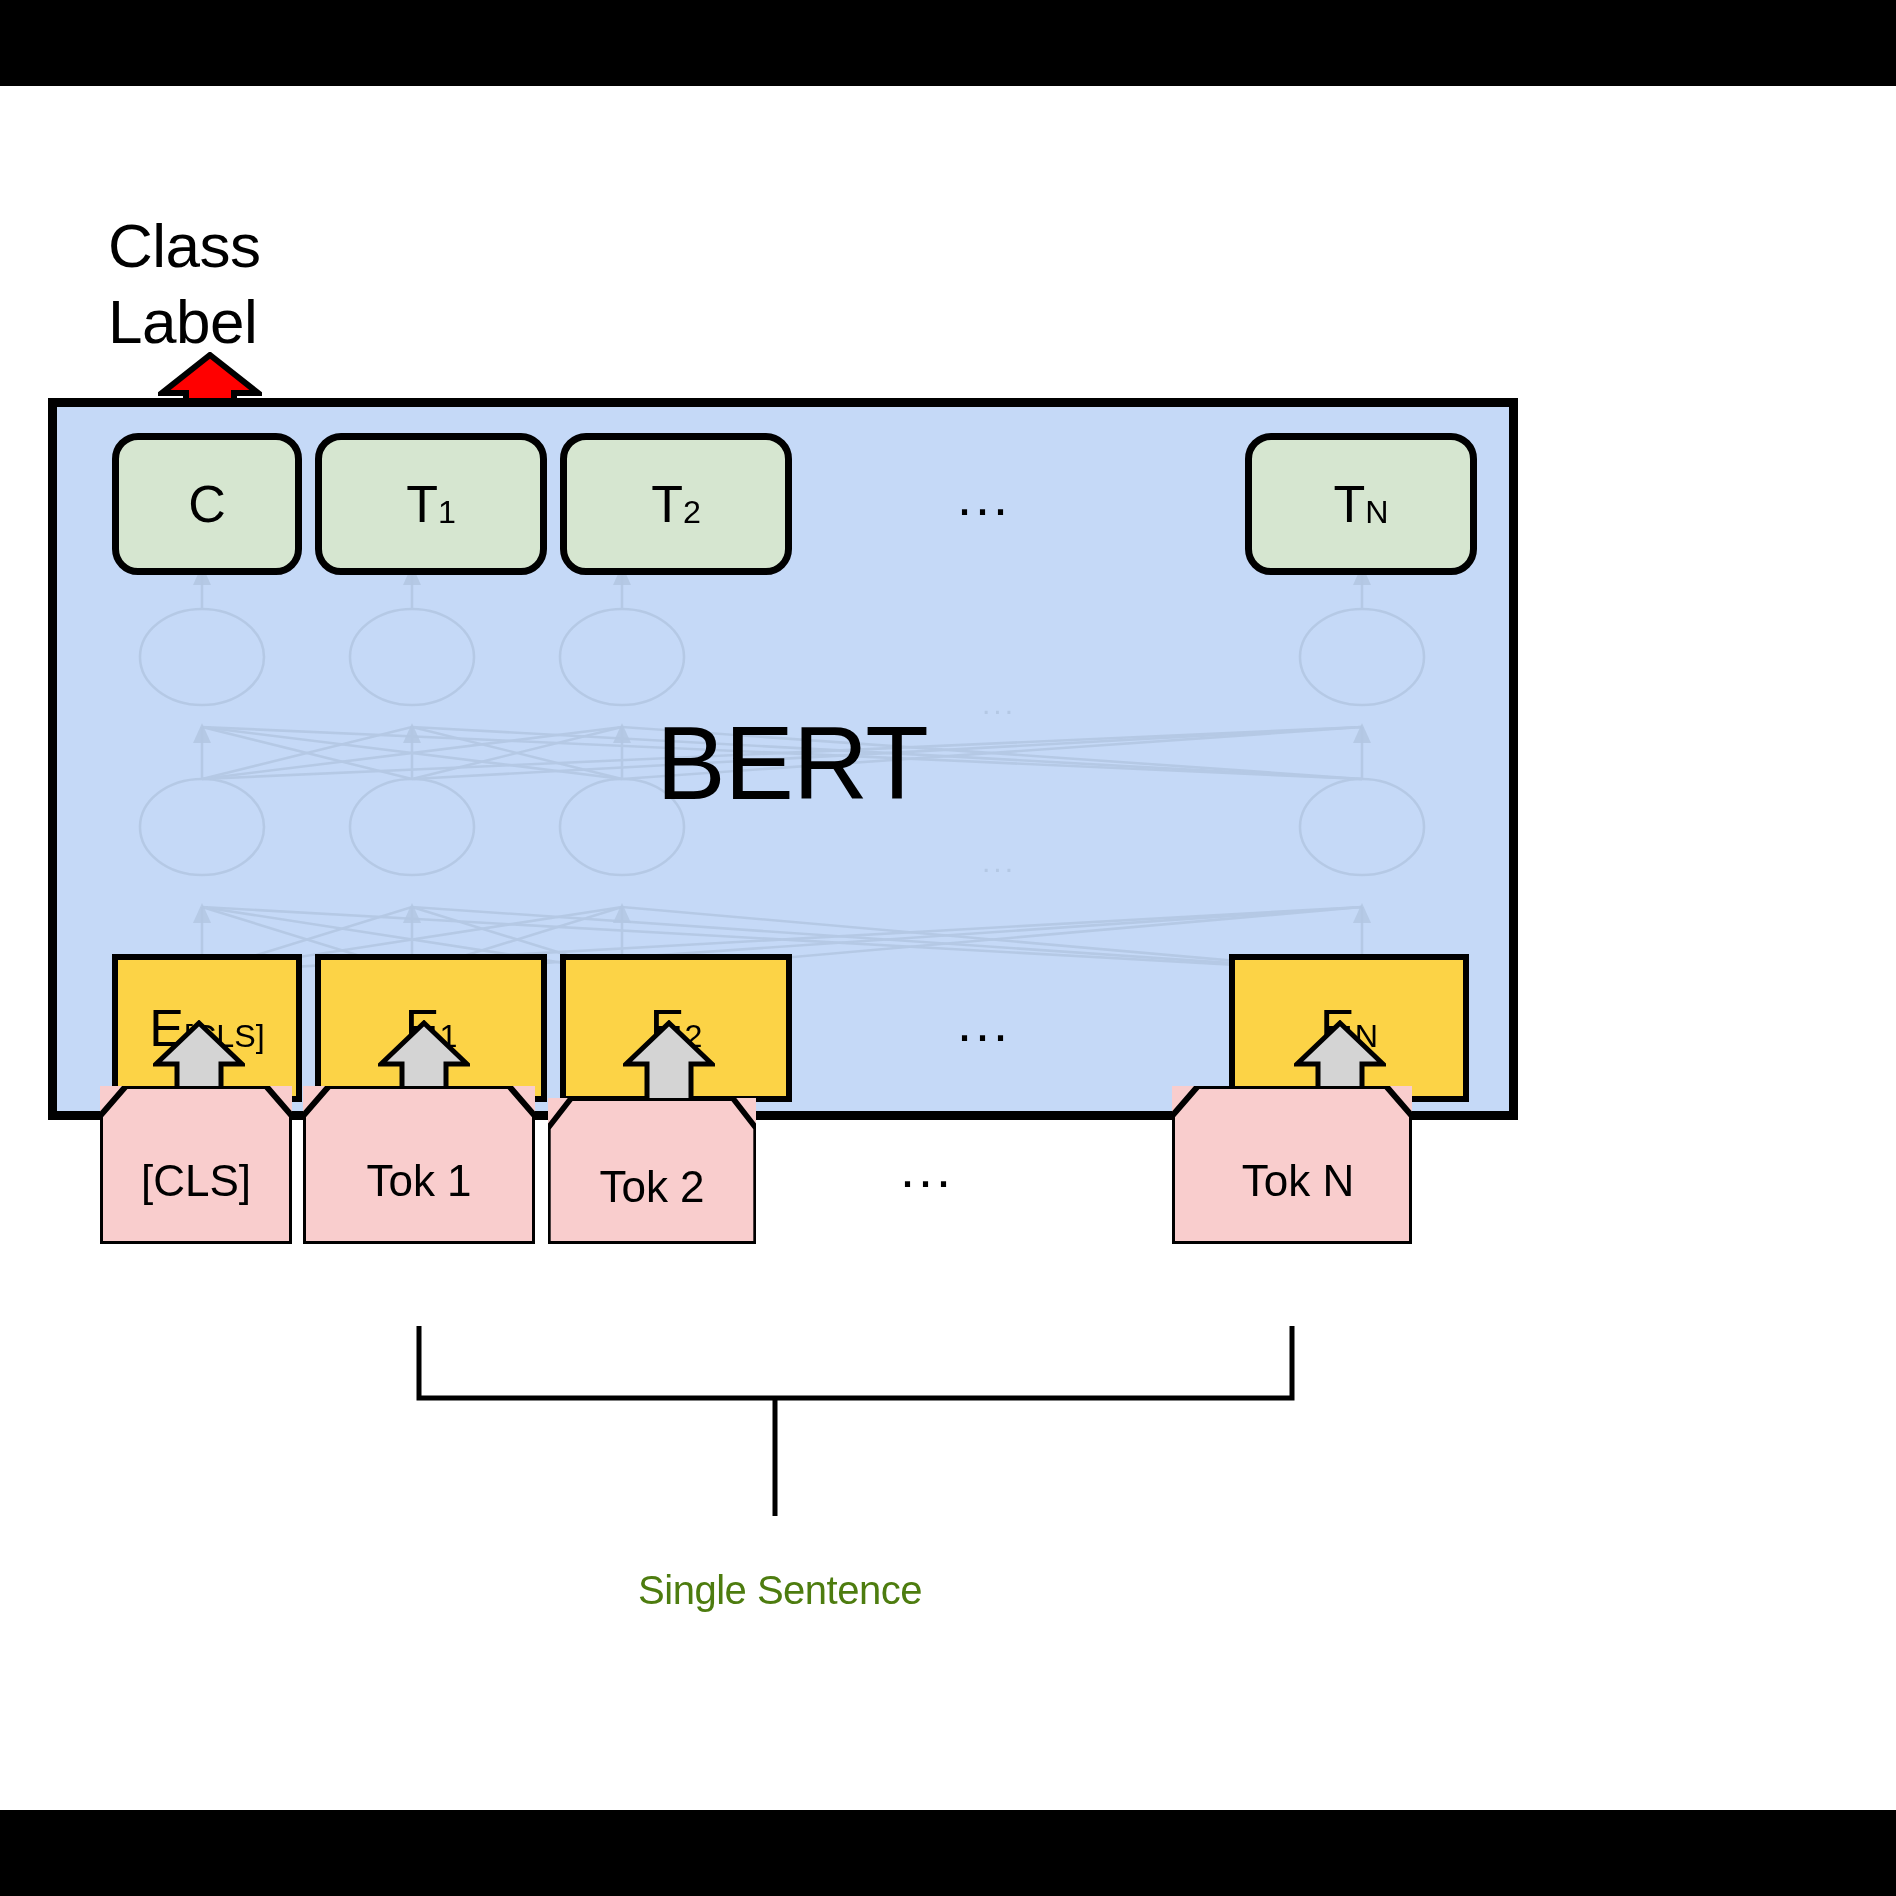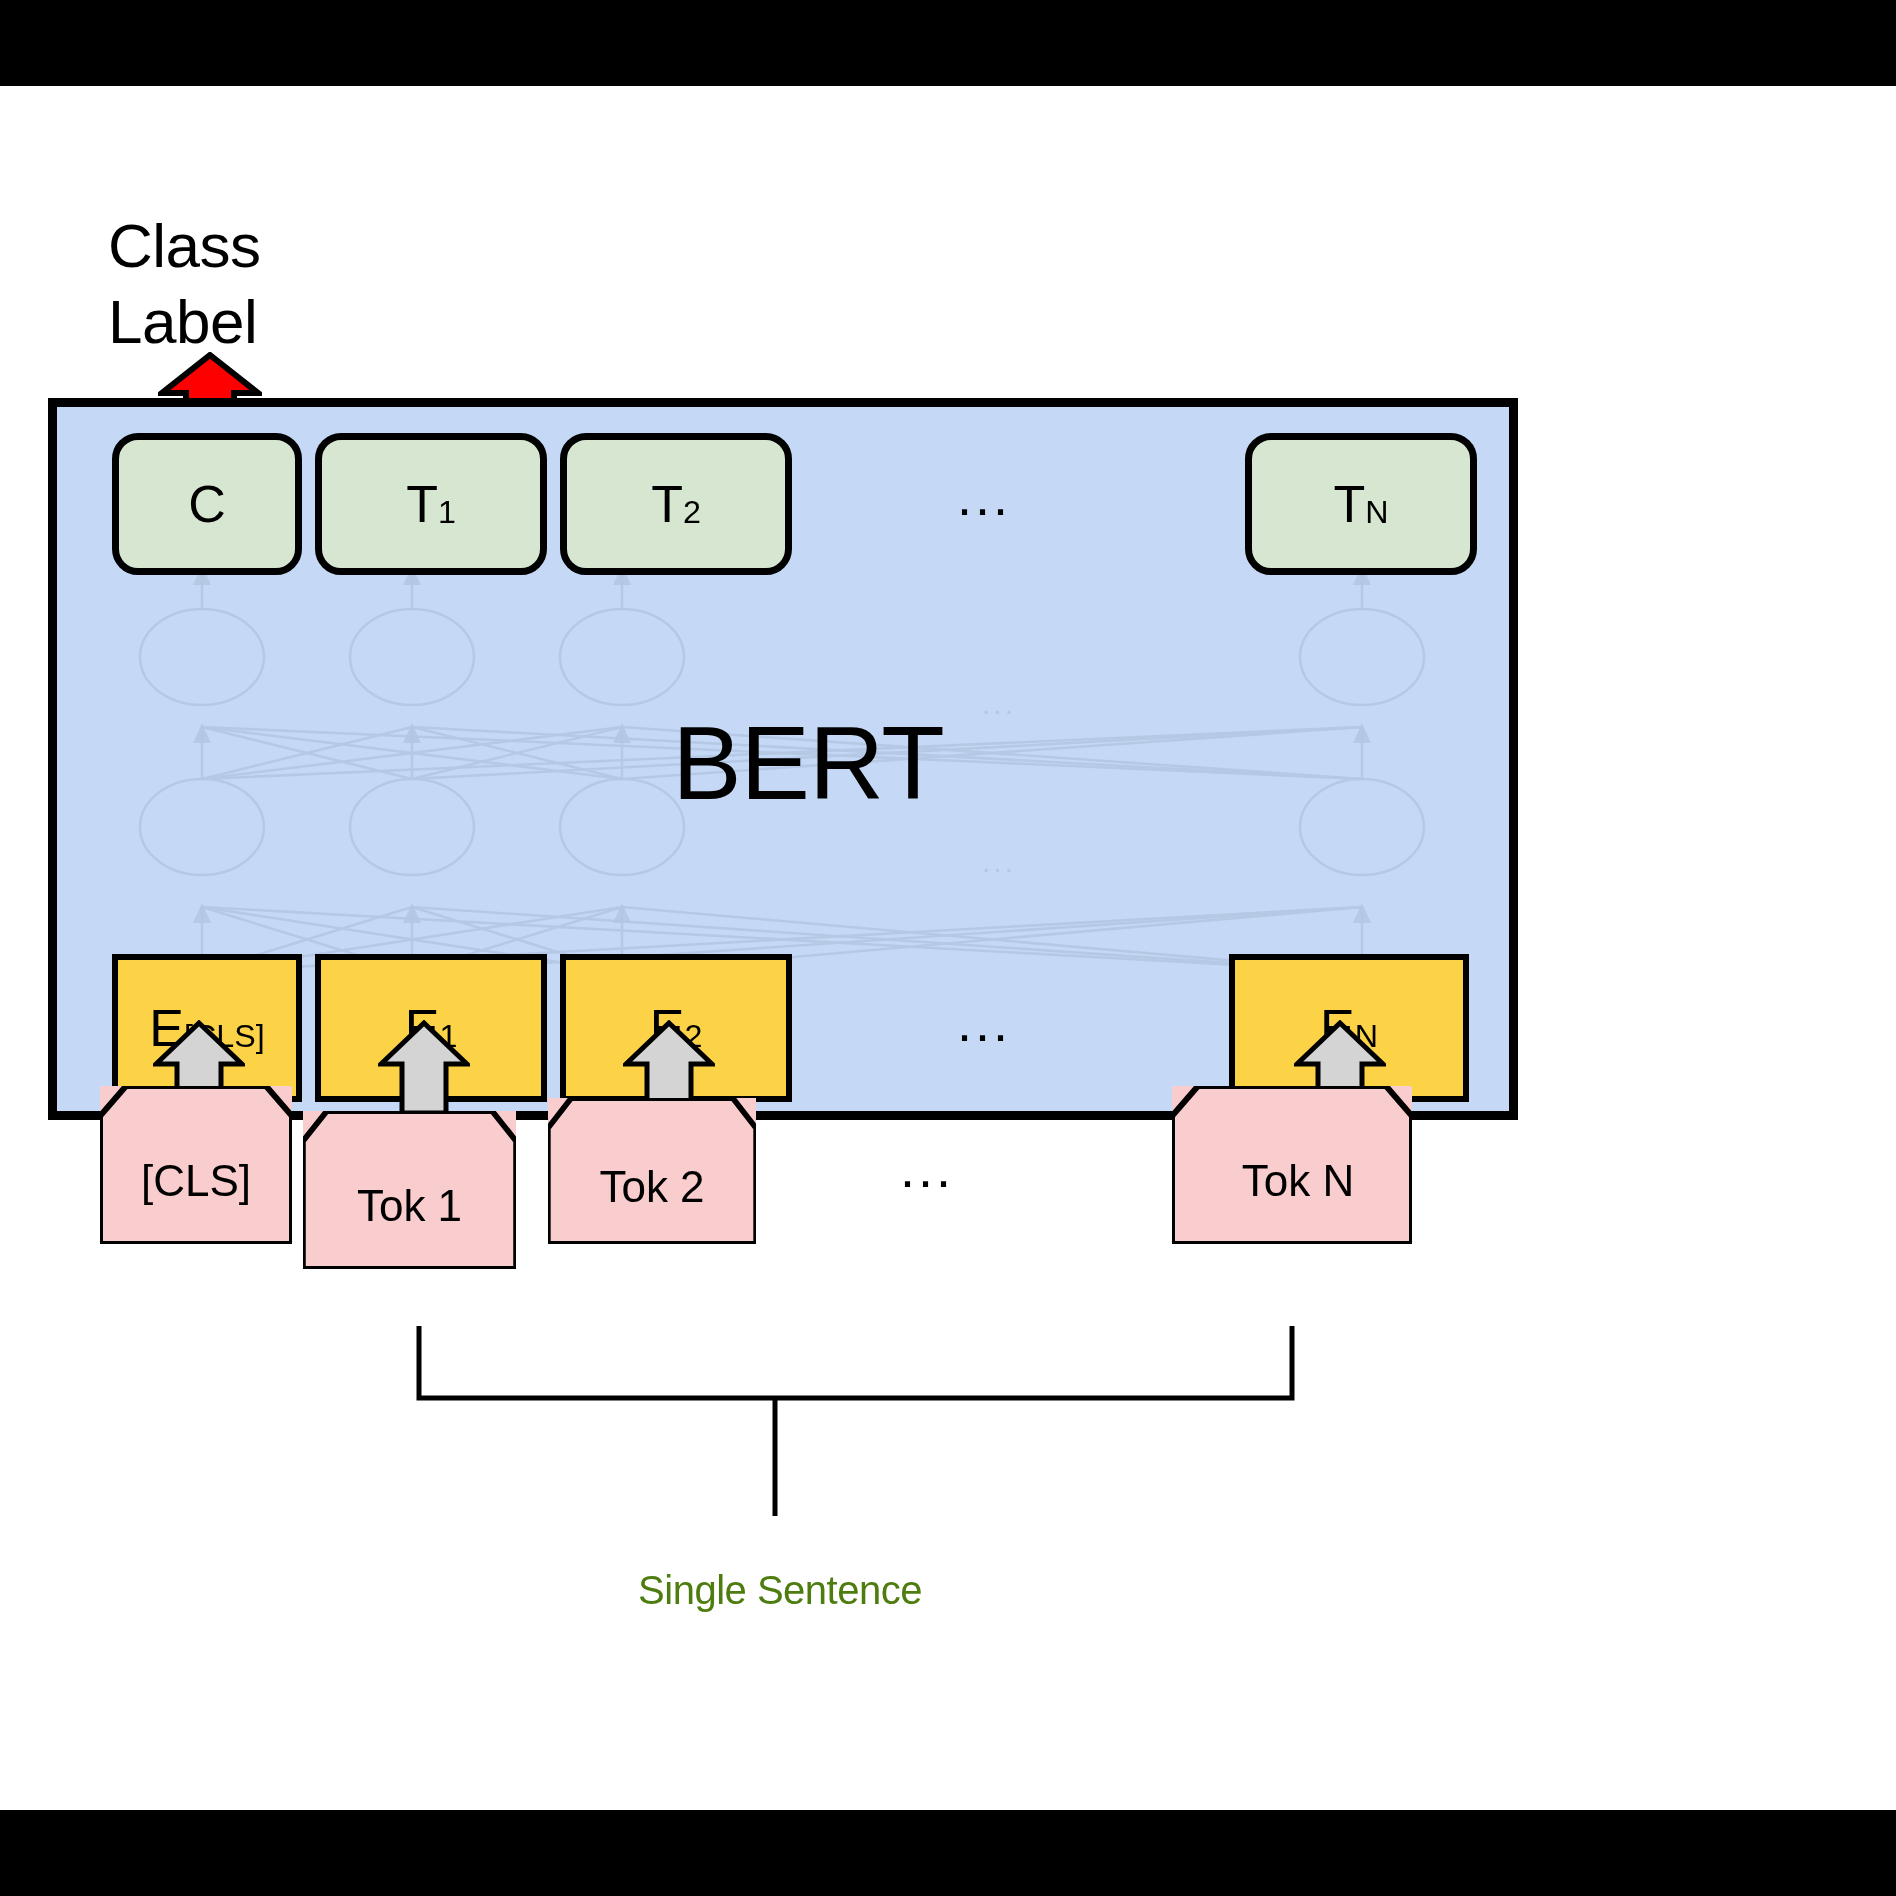--- a/index.html
+++ b/index.html
@@ -80,21 +80,20 @@
   .bert-title {
     position: absolute;
     left: 0;
     top: 297px;
     width: 1470px;
     text-align: center;
     font-size: 104px;
     color: #000000;
     letter-spacing: -1px;
     pointer-events: none;
-    margin-left: 16px;
   }
 
   
   .net-layer {
     position: absolute;
     left: 0; top: 0;
     width: 1470px; height: 722px;
     opacity: 1;
     pointer-events: none;
   }
@@ -347,21 +346,21 @@
       <polygon points="46,3 89,44 68,44 68,93 24,93 24,44 3,44" fill="#d4d4d4" stroke="#000000" stroke-width="5"></polygon>
     </svg>
 
     <div class="tok-pink" style="left:100px; top:1000px; width:192px; height:158px;">
       <svg class="pink-shape" viewBox="0 0 192 158" preserveAspectRatio="none">
         <polygon points="0,30 26,0 166,0 192,30 192,158 0,158" fill="#f9cdcd" stroke="#000000" stroke-width="6"></polygon>
       </svg>
       <span class="pink-text">[CLS]</span>
     </div>
 
-    <div class="tok-pink" style="left:303px; top:1000px; width:213px; height:158px;margin-top:25px;">
+    <div class="tok-pink" style="left:303px; top:1000px; width:232px; height:158px;">
       <svg class="pink-shape" viewBox="0 0 232 158" preserveAspectRatio="none">
         <polygon points="0,30 26,0 206,0 232,30 232,158 0,158" fill="#f9cdcd" stroke="#000000" stroke-width="6"></polygon>
       </svg>
       <span class="pink-text">Tok 1</span>
     </div>
 
     <div class="tok-pink" style="left:548px; top:1012px; width:208px; height:146px;">
       <svg class="pink-shape" viewBox="0 0 232 146" preserveAspectRatio="none">
         <polygon points="0,30 26,0 206,0 232,30 232,146 0,146" fill="#f9cdcd" stroke="#000000" stroke-width="6"></polygon>
       </svg>

